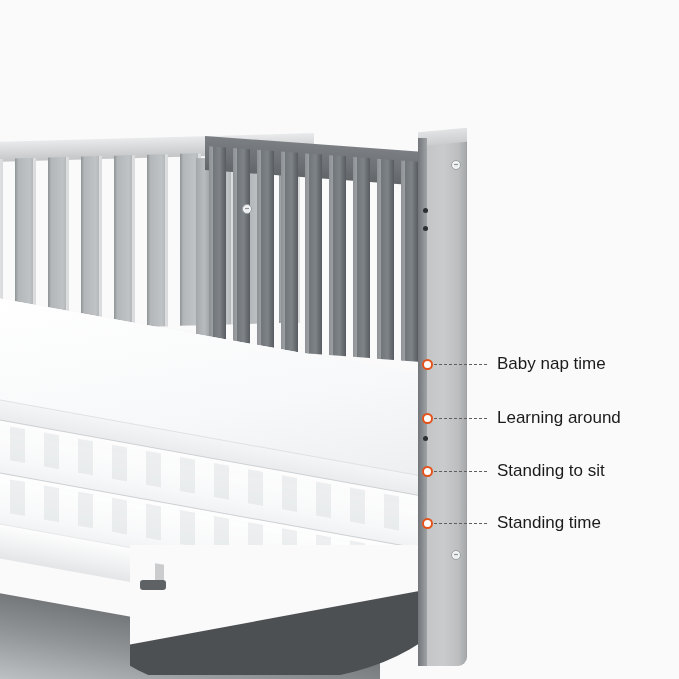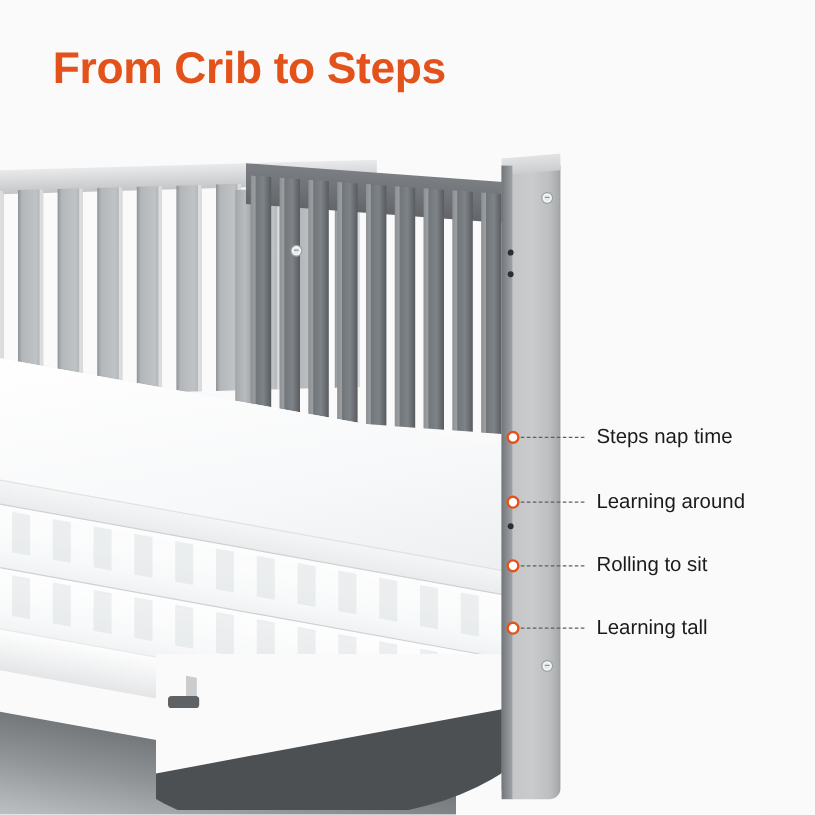--- a/index.html
+++ b/index.html
@@ -257,21 +257,20 @@
     color:#1b1b1b;
     white-space:nowrap;
     z-index:6;
   }
 </style>
 </head>
 <body>
 
 <div id="stage">
 
-  <div id="title">From Crib to Steps</div>
 
   <div id="photo">
 
     <div class="backpanel">
       <div class="toprail"></div>
       <div class="slatwrap" id="backSlats">
           <div class="backslat" style="left: -12px;"></div>
           <div class="backslat" style="left: 21px;"></div>
           <div class="backslat" style="left: 54px;"></div>
           <div class="backslat" style="left: 87px;"></div>
@@ -375,25 +374,25 @@
       <div class="pinhole" style="left:5px; top:278px;"></div>
       <div class="pinhole" style="left:5px; top:298px;"></div>
     </div>
 
     <div class="screw" style="left:242px; top:84px;"></div>
   </div>
 
   <div id="callouts">
       <div class="marker" style="left: 422px; top: 359px;"></div>
       <div class="leader" style="left: 434px; top: 364px; width: 53px;"></div>
-      <div class="calloutLabel" style="left: 497px; top: 354px;">Steps nap time</div>
+      <div class="calloutLabel" style="left: 497px; top: 354px;">Baby nap time</div>
       <div class="marker" style="left: 422px; top: 413px;"></div>
       <div class="leader" style="left: 434px; top: 418px; width: 53px;"></div>
       <div class="calloutLabel" style="left: 497px; top: 408px;">Learning around</div>
       <div class="marker" style="left: 422px; top: 466px;"></div>
       <div class="leader" style="left: 434px; top: 471px; width: 53px;"></div>
-      <div class="calloutLabel" style="left: 497px; top: 461px;">Rolling to sit</div>
+      <div class="calloutLabel" style="left: 497px; top: 461px;">Standing to sit</div>
       <div class="marker" style="left: 422px; top: 518px;"></div>
       <div class="leader" style="left: 434px; top: 523px; width: 53px;"></div>
-      <div class="calloutLabel" style="left: 497px; top: 513px;">Learning tall</div>
+      <div class="calloutLabel" style="left: 497px; top: 513px;">Standing time</div>
     </div>
 
 </div>
 
 </body></html>

